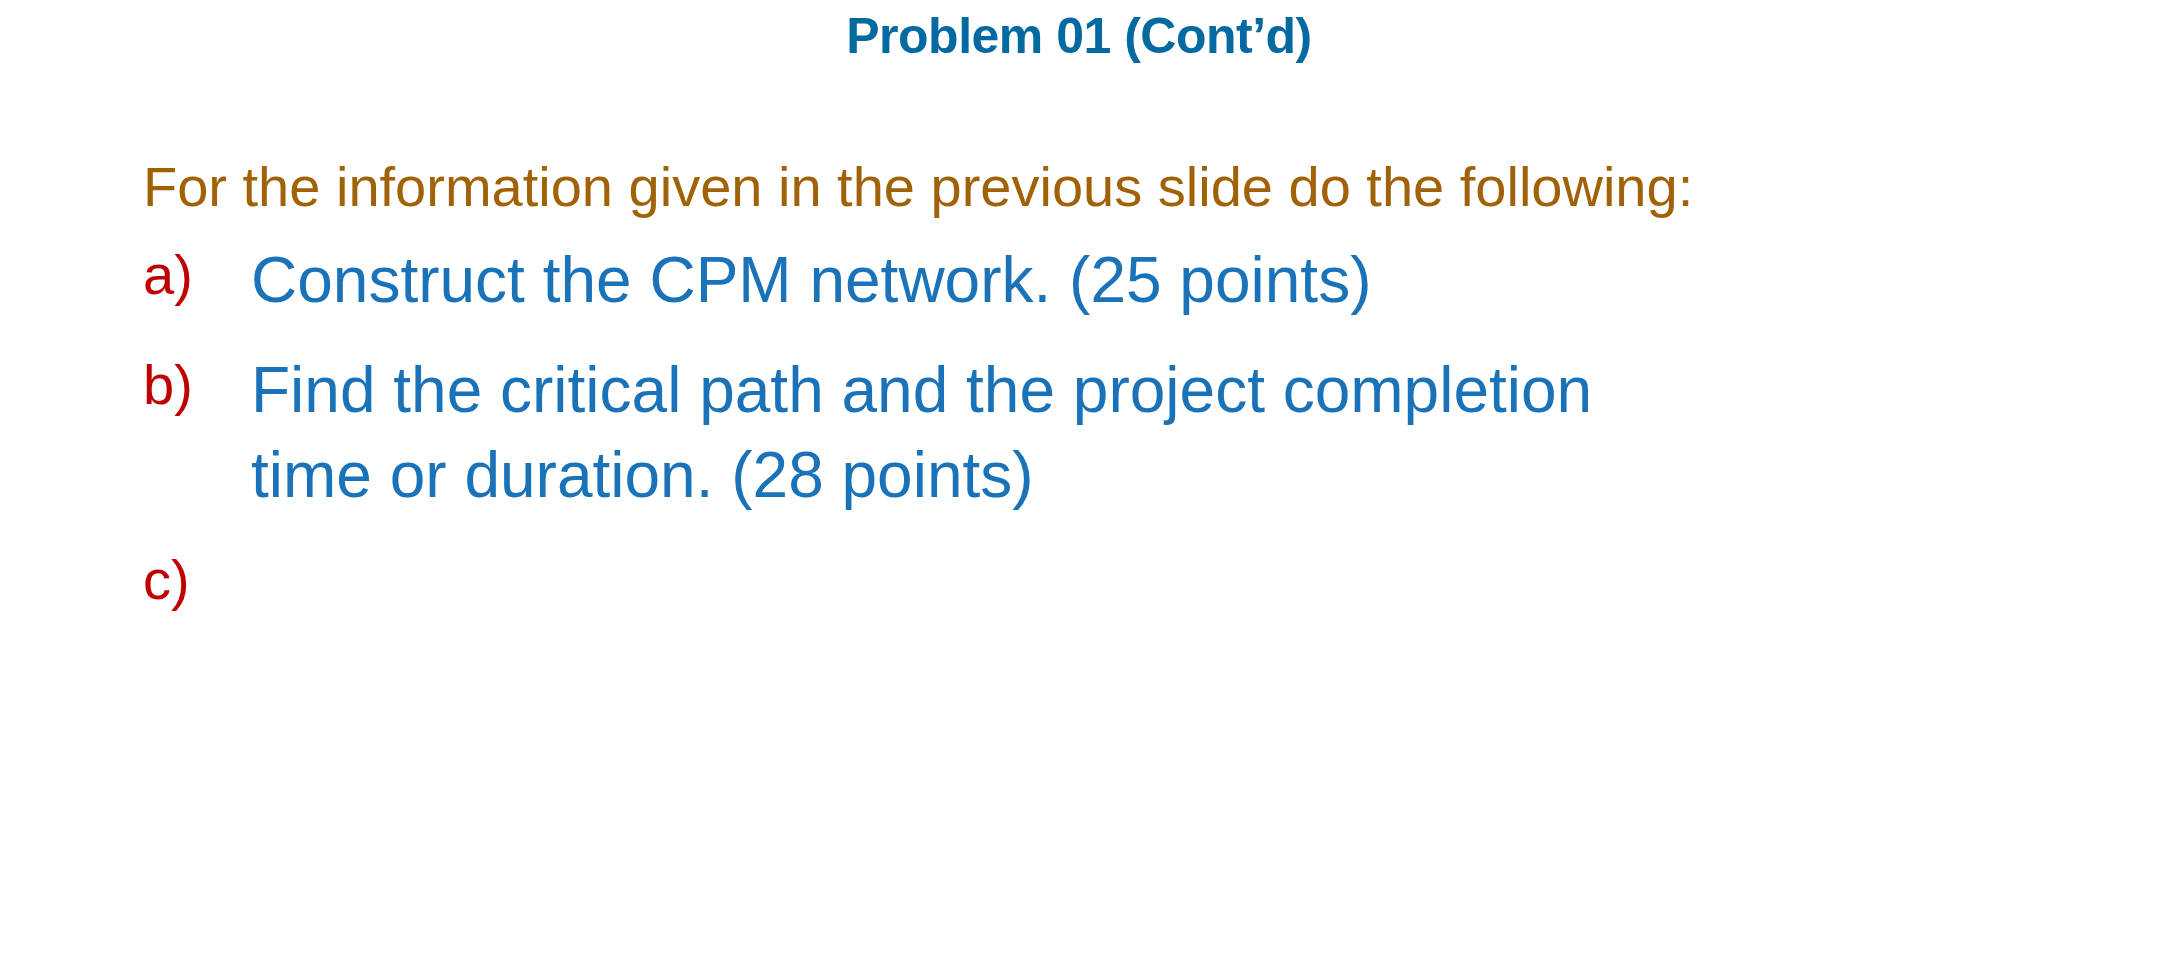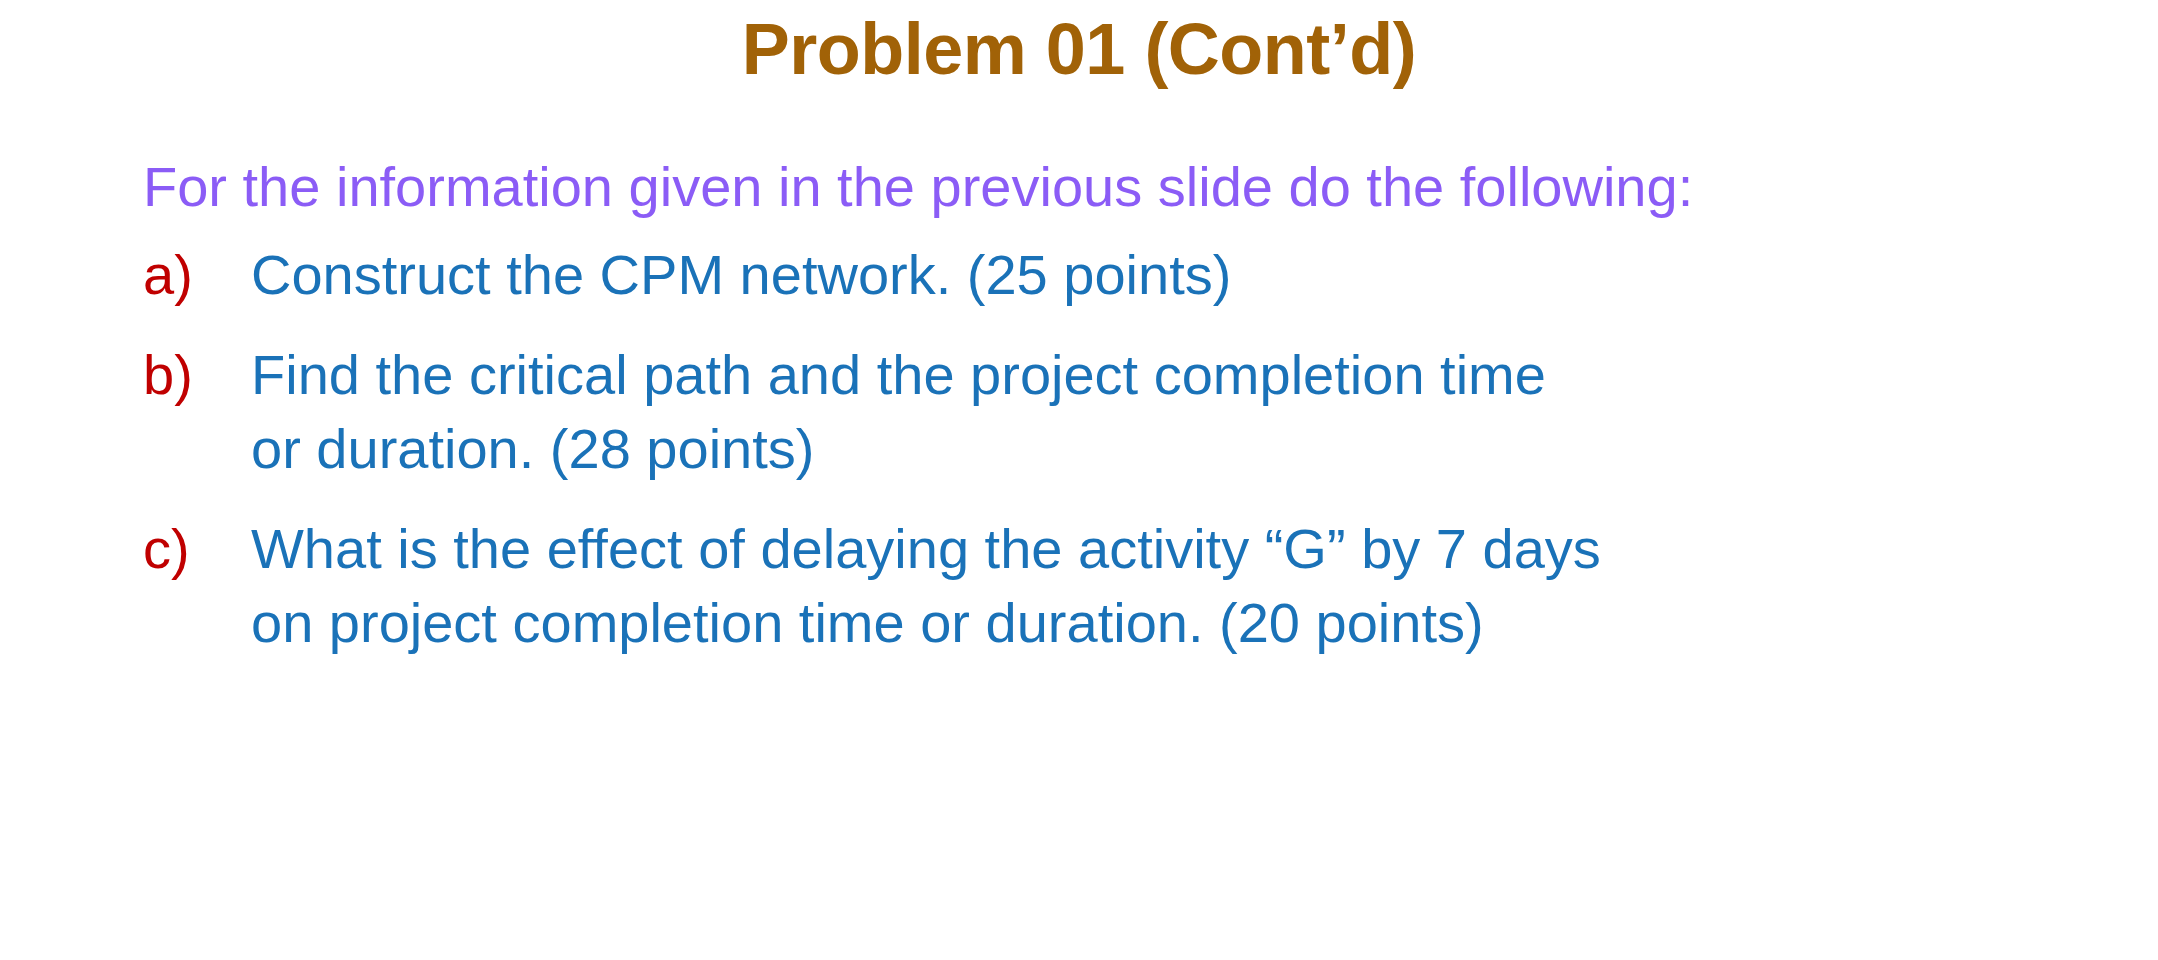--- a/index.html
+++ b/index.html
@@ -17,36 +17,36 @@
     background: #ffffff;
     overflow: hidden;
     box-sizing: border-box;
   }
   .slide-title {
     position: absolute;
     left: 0;
     top: 6px;
     width: 2158px;
     text-align: center;
-    font-size: 72px;
+    font-size: 50px;
     font-weight: bold;
-    color: #a16207;
+    color: #0369a1;
     letter-spacing: -0.5px;
     line-height: 1.2;
     white-space: nowrap;
   }
   .body-block {
     position: absolute;
     left: 143px;
     top: 150px;
     width: 1900px;
   }
   .intro-line {
     font-size: 56px;
-    color: #8b5cf6;
+    color: #a16207;
     line-height: 1.32;
     margin: 0 0 14px 0;
     white-space: nowrap;
   }
   .list {
     margin: 0;
     padding: 0;
     list-style: none;
   }
   .list-item {
@@ -60,21 +60,21 @@
   .marker {
     flex: 0 0 auto;
     width: 108px;
     font-size: 56px;
     color: #C00000;
     line-height: 1.32;
     text-align: left;
   }
   .item-text {
     flex: 1 1 auto;
-    font-size: 56px;
+    font-size: 64px;
     color: #1A72B8;
     line-height: 1.32;
     max-width: 1360px;
   }
   .item-text.nowrap {
     white-space: nowrap;
     max-width: none;
   }
 </style>
 </head>
@@ -95,18 +95,17 @@
         <span class="item-text nowrap">Construct the CPM network. (25 points)</span>
       </li>
 
       <li class="list-item">
         <span class="marker">b)</span>
         <span class="item-text">Find the critical path and the project completion time or duration. (28 points)</span>
       </li>
 
       <li class="list-item">
         <span class="marker">c)</span>
-        <span class="item-text">What is the effect of delaying the activity “G” by 7 days on project completion time or duration. (20 points)</span>
       </li>
 
     </ul>
   </div>
 </div>
 
 </body></html>

